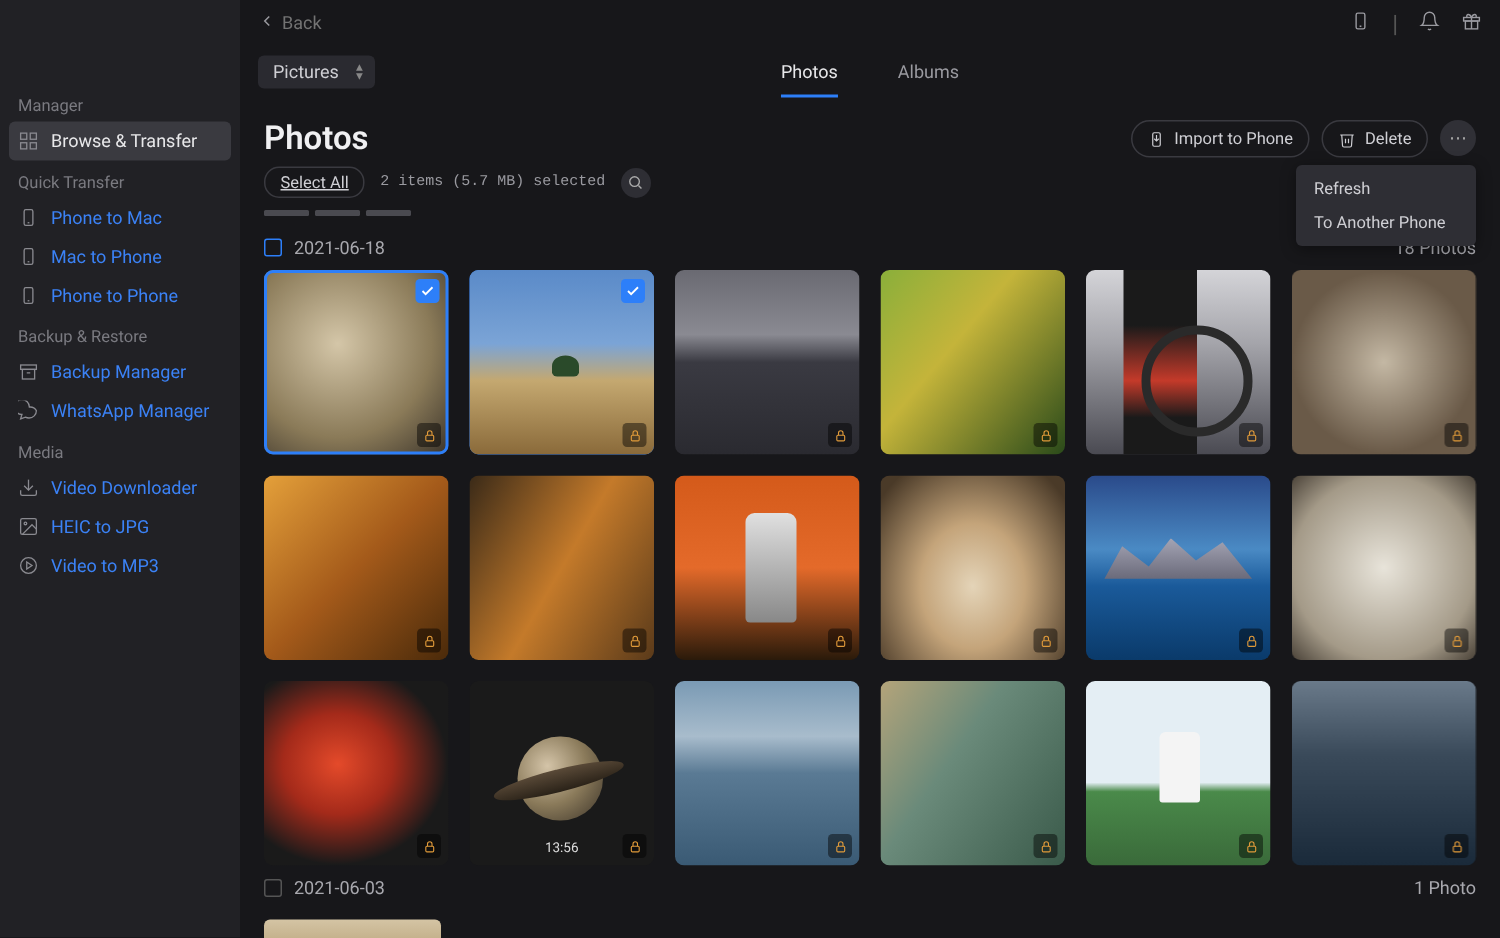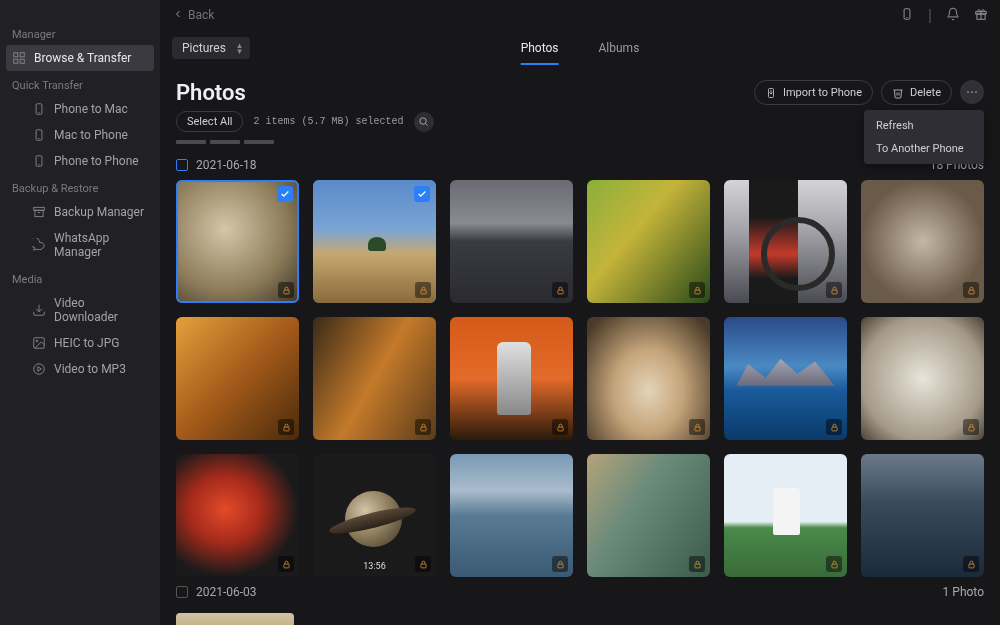--- a/index.html
+++ b/index.html
@@ -1,19 +1,19 @@
 <!DOCTYPE html>
 <html><head>
 <meta charset="utf-8">
 <style>
   * { box-sizing: border-box; margin: 0; padding: 0; font-family: -apple-system, BlinkMacSystemFont, 'Segoe UI', Roboto, sans-serif; }
   body { width: 1000px; height: 625px; background: #17171a; color: #ccc; overflow: hidden; display: flex; }
-  .sidebar { width: 160px; background: #212125; padding-top: 20px; flex-shrink: 0; }
+  .sidebar { width: 160px; background: #212125; padding-top: 56px; flex-shrink: 0; }
   .section-label { font-size: 11px; color: #7a7a80; padding: 8px 12px 4px; }
-  .nav-item { display: flex; align-items: center; gap: 8px; padding: 6px 12px; font-size: 12px; color: #a3a3a3; cursor: pointer; margin-left: 20px; }
+  .nav-item { display: flex; align-items: center; gap: 8px; padding: 6px 12px; font-size: 12px; color: #3b82f6; cursor: pointer; }
   .nav-item.active { background: #3a3a40; border-radius: 4px; margin: 0 6px; padding: 6px 6px; color: #e8e8ea; }
   .nav-icon { width: 14px; height: 14px; display: inline-flex; align-items: center; justify-content: center; flex-shrink: 0; }
   .nav-icon svg { width: 14px; height: 14px; stroke: #8a8a90; fill: none; stroke-width: 1.5; }
   .badge-new { background: transparent; border: 1px solid #d68a3a; color: #d68a3a; font-size: 9px; padding: 0 4px; border-radius: 7px; margin-left: 2px; }
   .main { flex: 1; display: flex; flex-direction: column; overflow: hidden; }
   .topbar { height: 30px; display: flex; align-items: center; padding: 0 12px; gap: 8px; }
   .back { display: flex; align-items: center; gap: 4px; color: #737373; font-size: 12px; cursor: pointer; }
   .top-icons { margin-left: auto; display: flex; gap: 14px; color: #9a9aa0; }
   .top-icons span { cursor: pointer; }
   .tabrow { display: flex; align-items: center; padding: 0 12px; height: 36px; position: relative; }
@@ -25,21 +25,21 @@
   .tab.active::after { content: ''; position: absolute; left: 0; right: 0; bottom: -2px; height: 2px; background: #2d7ff9; }
   .header-row { display: flex; align-items: center; padding: 14px 16px 6px; }
   .page-title { font-size: 22px; font-weight: 600; color: #f0f0f2; }
   .actions { margin-left: auto; display: flex; gap: 8px; align-items: flex-start; position: relative; }
   .btn { display: flex; align-items: center; gap: 6px; background: transparent; border: 1px solid #3a3a40; color: #cfcfd4; font-size: 11px; padding: 5px 10px; border-radius: 14px; cursor: pointer; }
   .btn svg { width: 12px; height: 12px; stroke: #cfcfd4; fill: none; stroke-width: 1.6; }
   .more-btn { width: 24px; height: 24px; border-radius: 50%; background: #303036; display: flex; align-items: center; justify-content: center; cursor: pointer; color: #aaa; font-size: 12px; }
   .dropdown { position: absolute; right: 0; top: 30px; background: #2e2e34; border-radius: 4px; padding: 4px 0; min-width: 120px; box-shadow: 0 2px 10px rgba(0,0,0,.4); }
   .dropdown-item { font-size: 11px; color: #cfcfd4; padding: 5px 12px; cursor: pointer; }
   .selectbar { display: flex; align-items: center; gap: 10px; padding: 0 16px 8px; }
-  .select-btn { border: 1px solid #3a3a40; color: #cfcfd4; font-size: 11px; padding: 3px 10px; border-radius: 10px; cursor: pointer; background: transparent; }
+  .select-btn { border: 1px solid #3a3a40; color: #cfcfd4; font-size: 11px; padding: 3px 10px; border-radius: 10px; cursor: pointer; background: transparent; text-decoration: underline; }
   .selected-text { font-size: 10px; color: #9a9aa0; font-family: Liberation Mono, monospace; }
   .search-ico { width: 20px; height: 20px; border-radius: 50%; background: #2e2e34; display: flex; align-items: center; justify-content: center; cursor: pointer; }
   .search-ico svg { width: 11px; height: 11px; stroke: #aaa; fill: none; stroke-width: 2; }
   .strip { display: flex; gap: 4px; padding: 0 16px 6px; }
   .strip-thumb { width: 30px; height: 4px; background: #4a4a50; border-radius: 1px; }
   .content { flex: 1; overflow-y: auto; padding: 0 16px 20px; }
   .content::-webkit-scrollbar { width: 0; }
   .date-row { display: flex; align-items: center; gap: 8px; padding: 8px 0; font-size: 12px; color: #a8a8ae; }
   .date-check { width: 12px; height: 12px; border: 1.5px solid #2d7ff9; border-radius: 2px; display: inline-block; }
   .date-check.unchecked { border-color: #555; }

